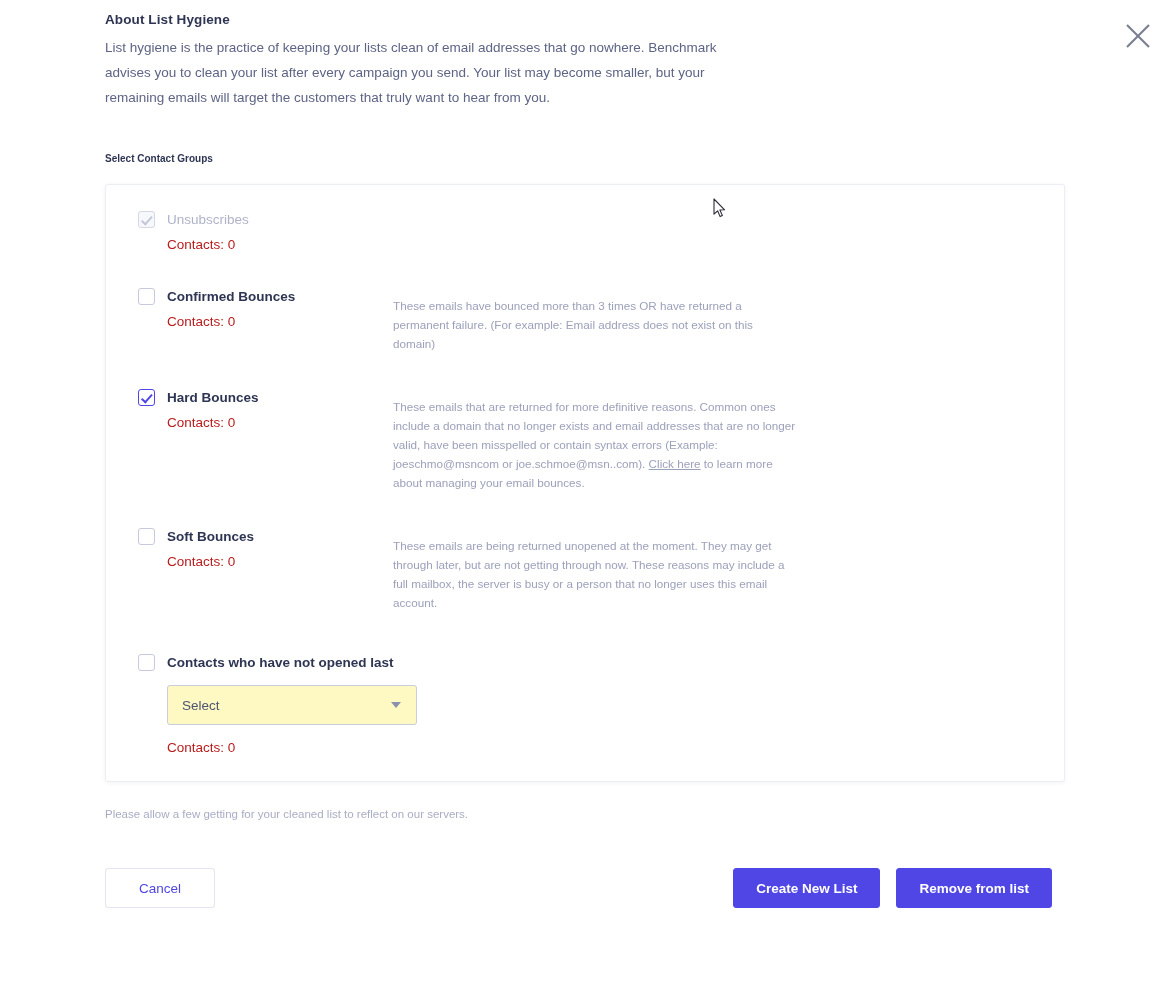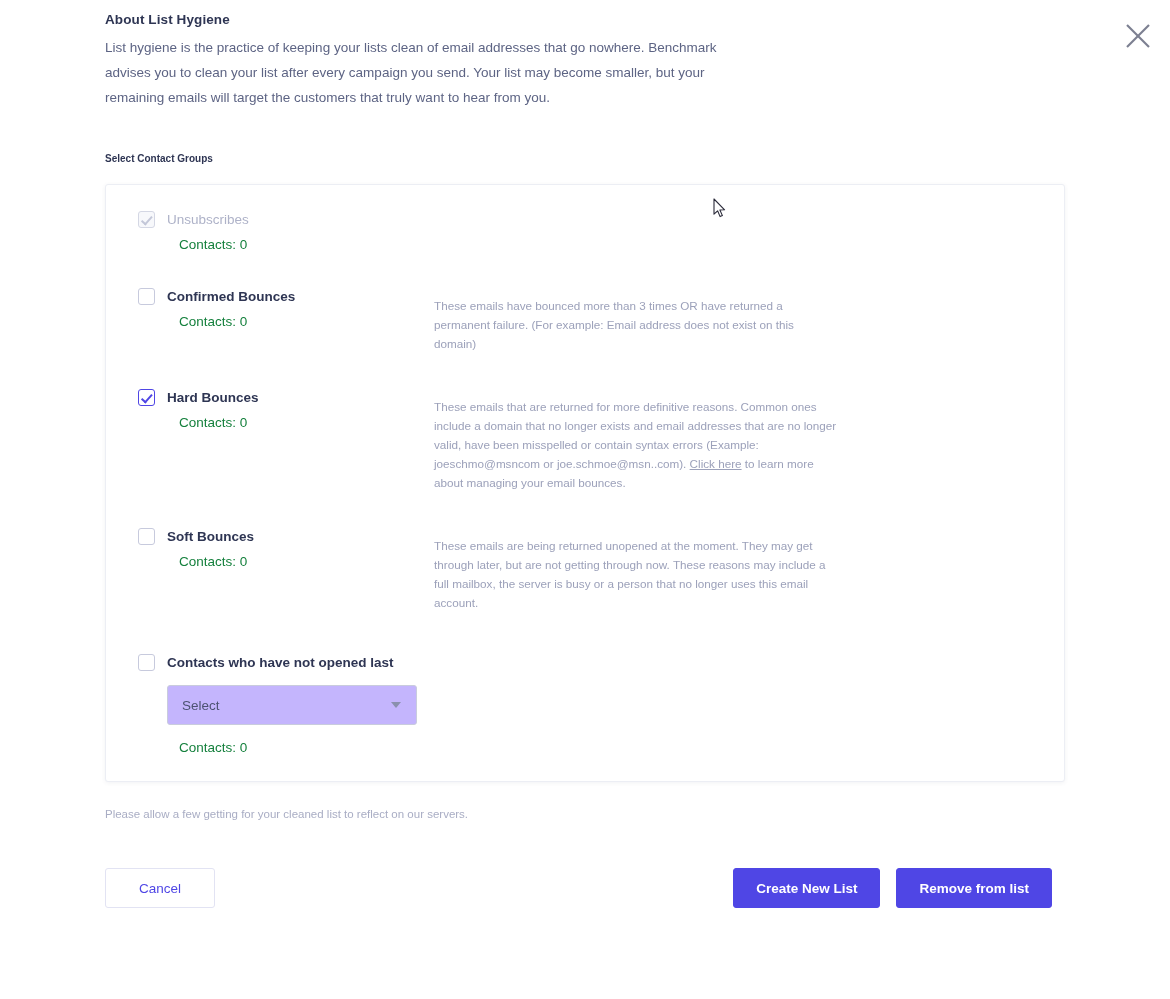--- a/index.html
+++ b/index.html
@@ -86,21 +86,21 @@
     background: #ffffff;
     box-shadow: 0 1px 4px rgba(60,64,100,0.07);
     padding: 26px 0 26px 0;
   }
 
   .group-row {
     display: flex;
     align-items: flex-start;
     padding: 0 0 0 32px;
   }
-  .group-row + .group-row { margin-top: 36px; gap: 41px; }
+  .group-row + .group-row { margin-top: 36px; }
 
   .group-left {
     width: 255px;
     flex: 0 0 255px;
   }
   .group-head {
     display: flex;
     align-items: center;
   }
 
@@ -151,24 +151,24 @@
     font-size: 13.5px;
     font-weight: bold;
     color: #2e3553;
     white-space: nowrap;
   }
   .group-name.muted {
     color: #aeb2c8;
     font-weight: normal;
   }
   .group-count {
-    margin-left: 41px;
+    margin-left: 29px;
     margin-top: 9px;
     font-size: 13.5px;
-    color: #15803d;
+    color: #b91c1c;
   }
 
   .group-desc {
     font-size: 11.7px;
     line-height: 19px;
     color: #9ca1ba;
     max-width: 405px;
     padding-top: 8px;
   }
   .group-desc a,
@@ -184,21 +184,21 @@
     margin-top: 14px;
     position: relative;
     width: 250px;
     height: 40px;
   }
   .select-box {
     width: 100%;
     height: 100%;
     border: 1px solid #c9ccdd;
     border-radius: 3px;
-    background: #c4b5fd;
+    background: #fef9c3;
     display: flex;
     align-items: center;
     padding: 0 14px;
     font-size: 13.5px;
     color: #4d5372;
     cursor: pointer;
   }
   .select-caret {
     position: absolute;
     right: 16px;

